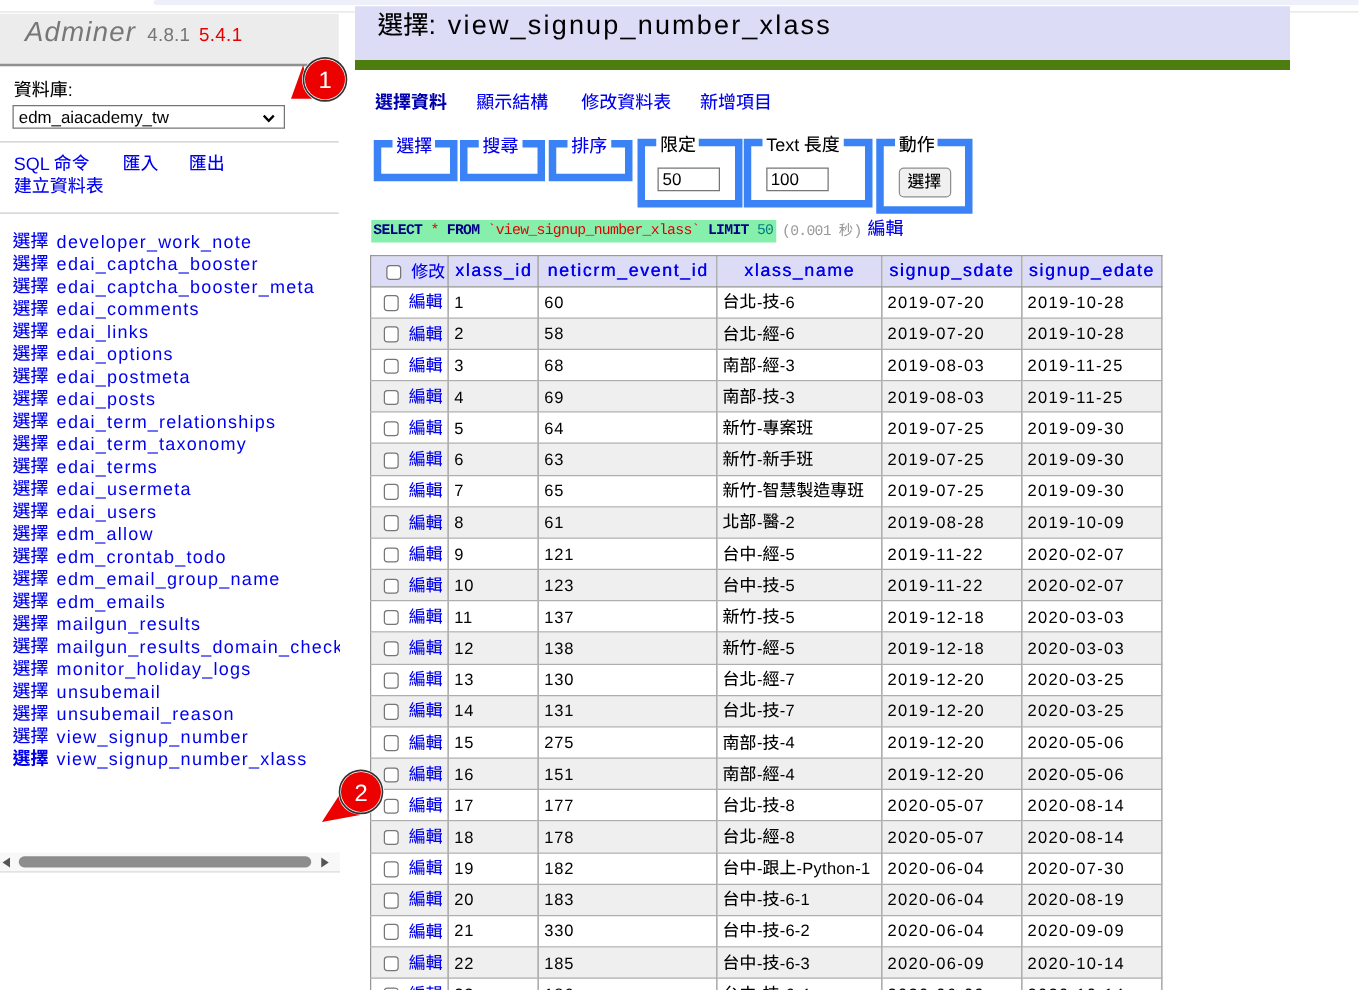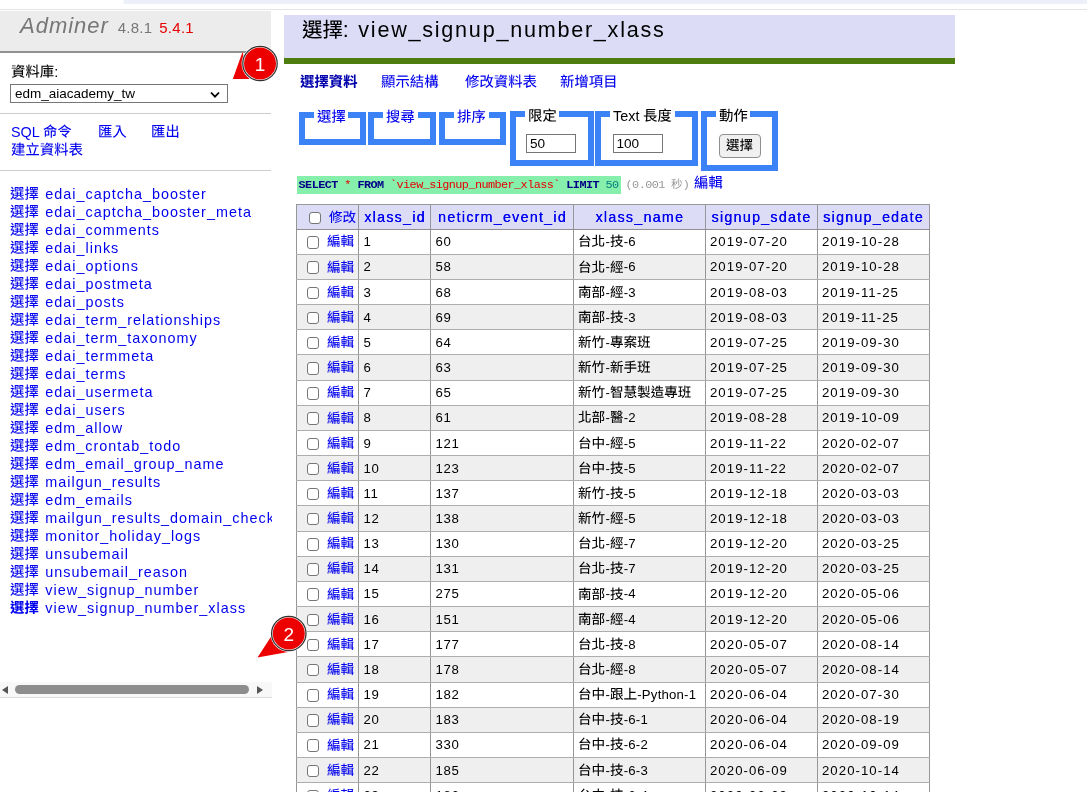--- a/index.html
+++ b/index.html
@@ -18,22 +18,22 @@
 #dbsel{position:absolute;left:10px;top:83.5px;width:217.5px;height:19px;border:1px solid #767676;
   background:#fff;font-size:13.5px;line-height:17px;padding-left:4px;box-sizing:border-box;color:#000}
 #menulinks{position:absolute;left:11px;top:123px;font-size:14.4px;line-height:18px;white-space:nowrap}
 #tlist{position:absolute;left:10px;top:185px;width:262px;font-size:14.4px;line-height:18px;
   white-space:nowrap;overflow:hidden}
 #tlist .nm{letter-spacing:1.0px;margin-left:6.5px}
 svg.c{display:inline-block;vertical-align:-0.125em;fill:currentColor}
 #sbar{position:absolute;left:0;top:682px;width:272px;height:16px;background:#f8f8f8;
   border-bottom:1px solid #dcdcdc;box-sizing:border-box}
 #sbar .thumb{position:absolute;left:15px;top:2.5px;width:234px;height:9.5px;border-radius:5px;background:#8d8d8d}
-#h2box{position:absolute;left:283.8px;top:15px;width:671px;height:42.7px;background:#dcdcf7;
-  border-bottom:6px solid #4d7c0f;box-sizing:content-box}
+#h2box{position:absolute;left:283.8px;top:5px;width:748px;height:42.7px;background:#dcdcf7;
+  border-bottom:8px solid #4d7c0f;box-sizing:content-box}
 #h2text{position:absolute;left:18px;top:1.6px;font-size:21.6px;color:#000;white-space:nowrap;letter-spacing:1.75px}
 .tab{position:absolute;top:74px;font-size:14.4px;white-space:nowrap}
 .fs{position:absolute;border:6px solid #3b82f6;background:#fff}
 .fs .lg{position:absolute;top:-9px;left:9px;background:#fff;padding:0 3px;font-size:14.4px;line-height:17px;white-space:nowrap}
 .inp{position:absolute;border:1px solid #767676;background:#fff;font-size:13.6px;
   line-height:17px;padding:0 0 0 3px;box-sizing:border-box;color:#000}
 .btn{position:absolute;border:1px solid #8f8f8f;background:#f0f0f0;border-radius:4px;
   box-sizing:border-box;text-align:center;color:#000}
 #sqlline{position:absolute;left:296.6px;top:175px;white-space:nowrap;
   font-family:"Liberation Mono",monospace;font-size:11.8px;letter-spacing:-0.55px;line-height:15px}
@@ -152,20 +152,24 @@
       </svg></a>
     <a href="#" style="position:absolute;left:0;top:18px"><svg class="c" width="72.0" height="14.4" viewBox="0 -880 5000 1000">
         <use href="#r5efa"></use>
         <use href="#r7acb" x="1000"></use>
         <use href="#r8cc7" x="2000"></use>
         <use href="#r6599" x="3000"></use>
         <use href="#r8868" x="4000"></use>
       </svg></a>
   </div>
 <div id="tlist">
+    <div><a href="#"><svg class="c" width="28.8" height="14.4" viewBox="0 -880 2000 1000">
+          <use href="#r9078"></use>
+          <use href="#r64c7" x="1000"></use>
+        </svg></a><a class="nm" href="#">developer_work_note</a></div>
 <div><a href="#"><svg class="c" width="28.8" height="14.4" viewBox="0 -880 2000 1000">
           <use href="#r9078"></use>
           <use href="#r64c7" x="1000"></use>
         </svg></a><a class="nm" href="#">edai_captcha_booster</a></div>
 <div><a href="#"><svg class="c" width="28.8" height="14.4" viewBox="0 -880 2000 1000">
           <use href="#r9078"></use>
           <use href="#r64c7" x="1000"></use>
         </svg></a><a class="nm" href="#">edai_captcha_booster_meta</a></div>
 <div><a href="#"><svg class="c" width="28.8" height="14.4" viewBox="0 -880 2000 1000">
           <use href="#r9078"></use>
@@ -191,24 +195,20 @@
           <use href="#r9078"></use>
           <use href="#r64c7" x="1000"></use>
         </svg></a><a class="nm" href="#">edai_term_relationships</a></div>
 <div><a href="#"><svg class="c" width="28.8" height="14.4" viewBox="0 -880 2000 1000">
           <use href="#r9078"></use>
           <use href="#r64c7" x="1000"></use>
         </svg></a><a class="nm" href="#">edai_term_taxonomy</a></div>
 <div><a href="#"><svg class="c" width="28.8" height="14.4" viewBox="0 -880 2000 1000">
           <use href="#r9078"></use>
           <use href="#r64c7" x="1000"></use>
-        </svg></a><a class="nm" href="#">edai_termmeta</a></div>
-<div><a href="#"><svg class="c" width="28.8" height="14.4" viewBox="0 -880 2000 1000">
-          <use href="#r9078"></use>
-          <use href="#r64c7" x="1000"></use>
         </svg></a><a class="nm" href="#">edai_terms</a></div>
 <div><a href="#"><svg class="c" width="28.8" height="14.4" viewBox="0 -880 2000 1000">
           <use href="#r9078"></use>
           <use href="#r64c7" x="1000"></use>
         </svg></a><a class="nm" href="#">edai_usermeta</a></div>
 <div><a href="#"><svg class="c" width="28.8" height="14.4" viewBox="0 -880 2000 1000">
           <use href="#r9078"></use>
           <use href="#r64c7" x="1000"></use>
         </svg></a><a class="nm" href="#">edai_users</a></div>
 <div><a href="#"><svg class="c" width="28.8" height="14.4" viewBox="0 -880 2000 1000">
@@ -219,25 +219,25 @@
           <use href="#r9078"></use>
           <use href="#r64c7" x="1000"></use>
         </svg></a><a class="nm" href="#">edm_crontab_todo</a></div>
 <div><a href="#"><svg class="c" width="28.8" height="14.4" viewBox="0 -880 2000 1000">
           <use href="#r9078"></use>
           <use href="#r64c7" x="1000"></use>
         </svg></a><a class="nm" href="#">edm_email_group_name</a></div>
 <div><a href="#"><svg class="c" width="28.8" height="14.4" viewBox="0 -880 2000 1000">
           <use href="#r9078"></use>
           <use href="#r64c7" x="1000"></use>
+        </svg></a><a class="nm" href="#">edm_emails</a></div>
+<div><a href="#"><svg class="c" width="28.8" height="14.4" viewBox="0 -880 2000 1000">
+          <use href="#r9078"></use>
+          <use href="#r64c7" x="1000"></use>
         </svg></a><a class="nm" href="#">mailgun_results</a></div>
-<div><a href="#"><svg class="c" width="28.8" height="14.4" viewBox="0 -880 2000 1000">
-          <use href="#r9078"></use>
-          <use href="#r64c7" x="1000"></use>
-        </svg></a><a class="nm" href="#">edm_emails</a></div>
 <div><a href="#"><svg class="c" width="28.8" height="14.4" viewBox="0 -880 2000 1000">
           <use href="#r9078"></use>
           <use href="#r64c7" x="1000"></use>
         </svg></a><a class="nm" href="#">mailgun_results_domain_check</a></div>
 <div><a href="#"><svg class="c" width="28.8" height="14.4" viewBox="0 -880 2000 1000">
           <use href="#r9078"></use>
           <use href="#r64c7" x="1000"></use>
         </svg></a><a class="nm" href="#">monitor_holiday_logs</a></div>
 <div><a href="#"><svg class="c" width="28.8" height="14.4" viewBox="0 -880 2000 1000">
           <use href="#r9078"></use>

